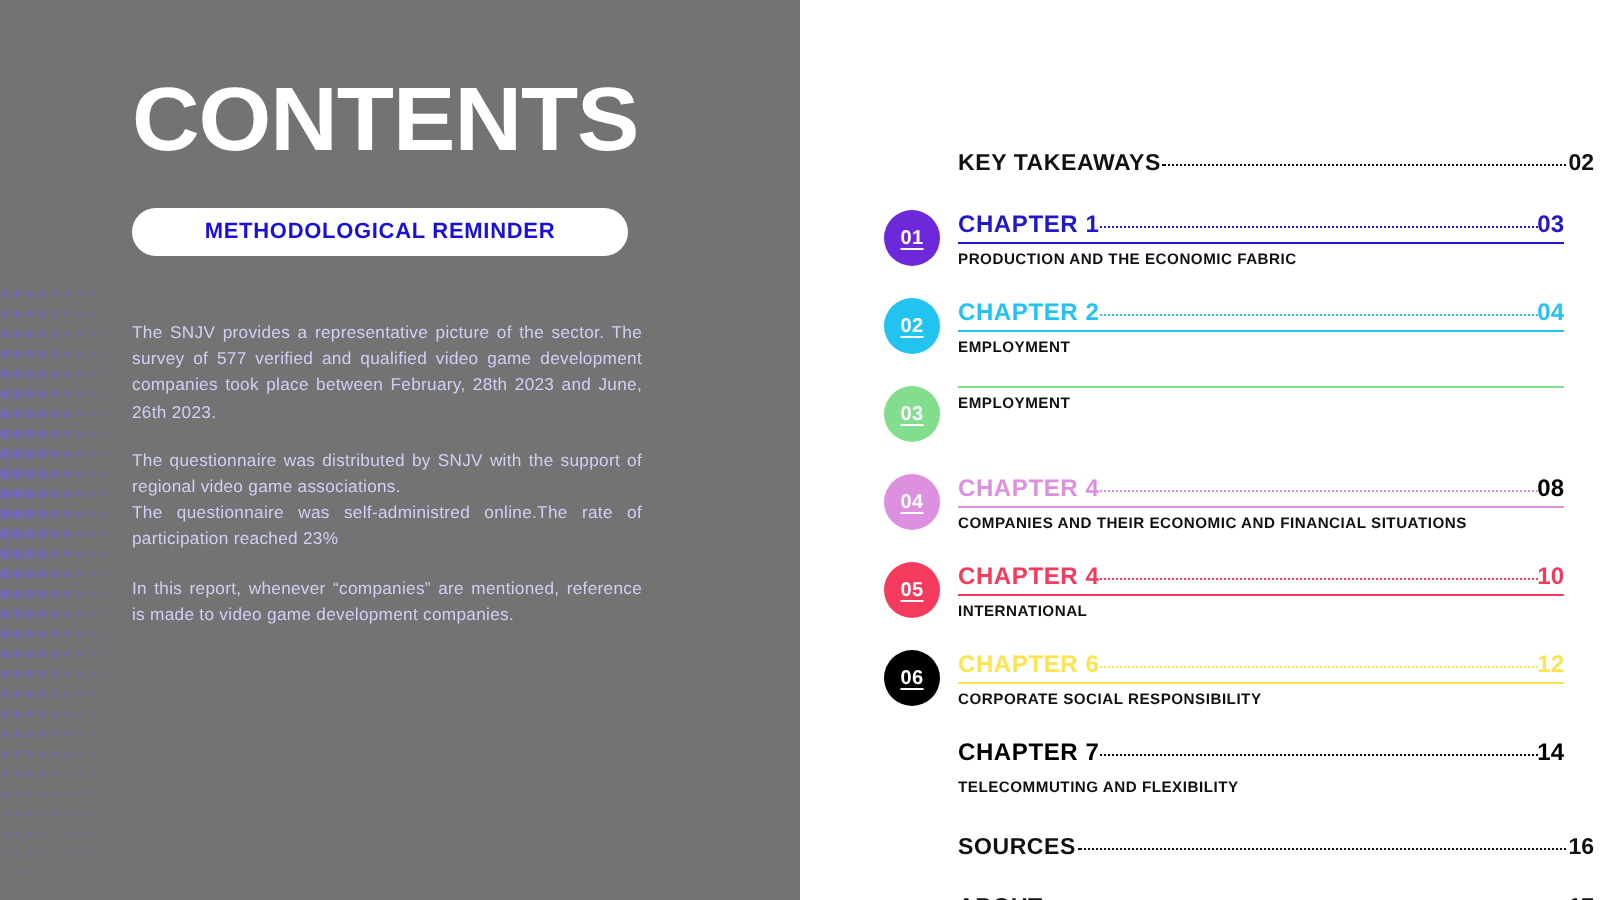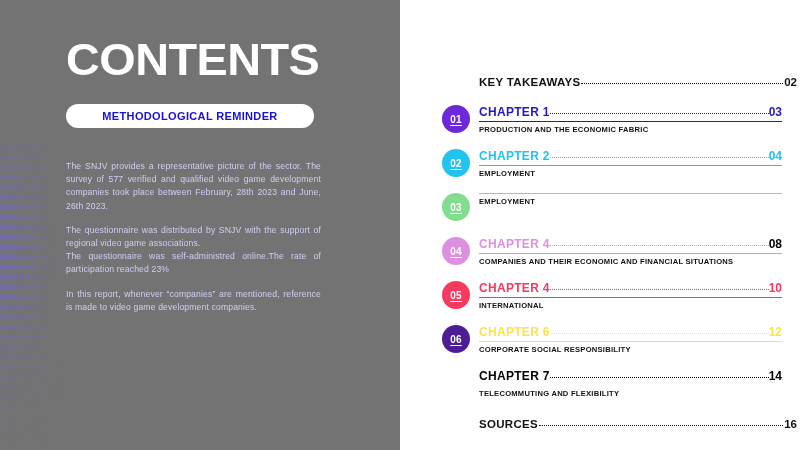--- a/index.html
+++ b/index.html
@@ -670,21 +670,21 @@
               <div class="chapter-headline">
                 <span class="chapter-title" style="color: rgb(244, 59, 94);">CHAPTER 4</span>
                 <span class="chapter-leader" style="border-bottom-color: rgb(244, 59, 94);"></span>
                 <span class="chapter-page" style="color: rgb(244, 59, 94);">10</span>
               </div>
               <div class="chapter-rule" style="background: rgb(244, 59, 94);"></div>
               <div class="chapter-subtitle">INTERNATIONAL</div>
             </div>
           </div>
           <div class="chapter-row">
-            <div class="chapter-badge" style="background: #4c1d95; text-align: right;">
+            <div class="chapter-badge" style="background: #000000; text-align: right;">
               <span class="chapter-badge-num">06</span>
             </div>
             <div class="chapter-main">
               <div class="chapter-headline">
                 <span class="chapter-title" style="color: rgb(251, 228, 77);">CHAPTER 6</span>
                 <span class="chapter-leader" style="border-bottom-color: rgb(251, 228, 77);"></span>
                 <span class="chapter-page" style="color: rgb(251, 228, 77);">12</span>
               </div>
               <div class="chapter-rule" style="background: rgb(251, 228, 77);"></div>
               <div class="chapter-subtitle">CORPORATE SOCIAL RESPONSIBILITY</div>

